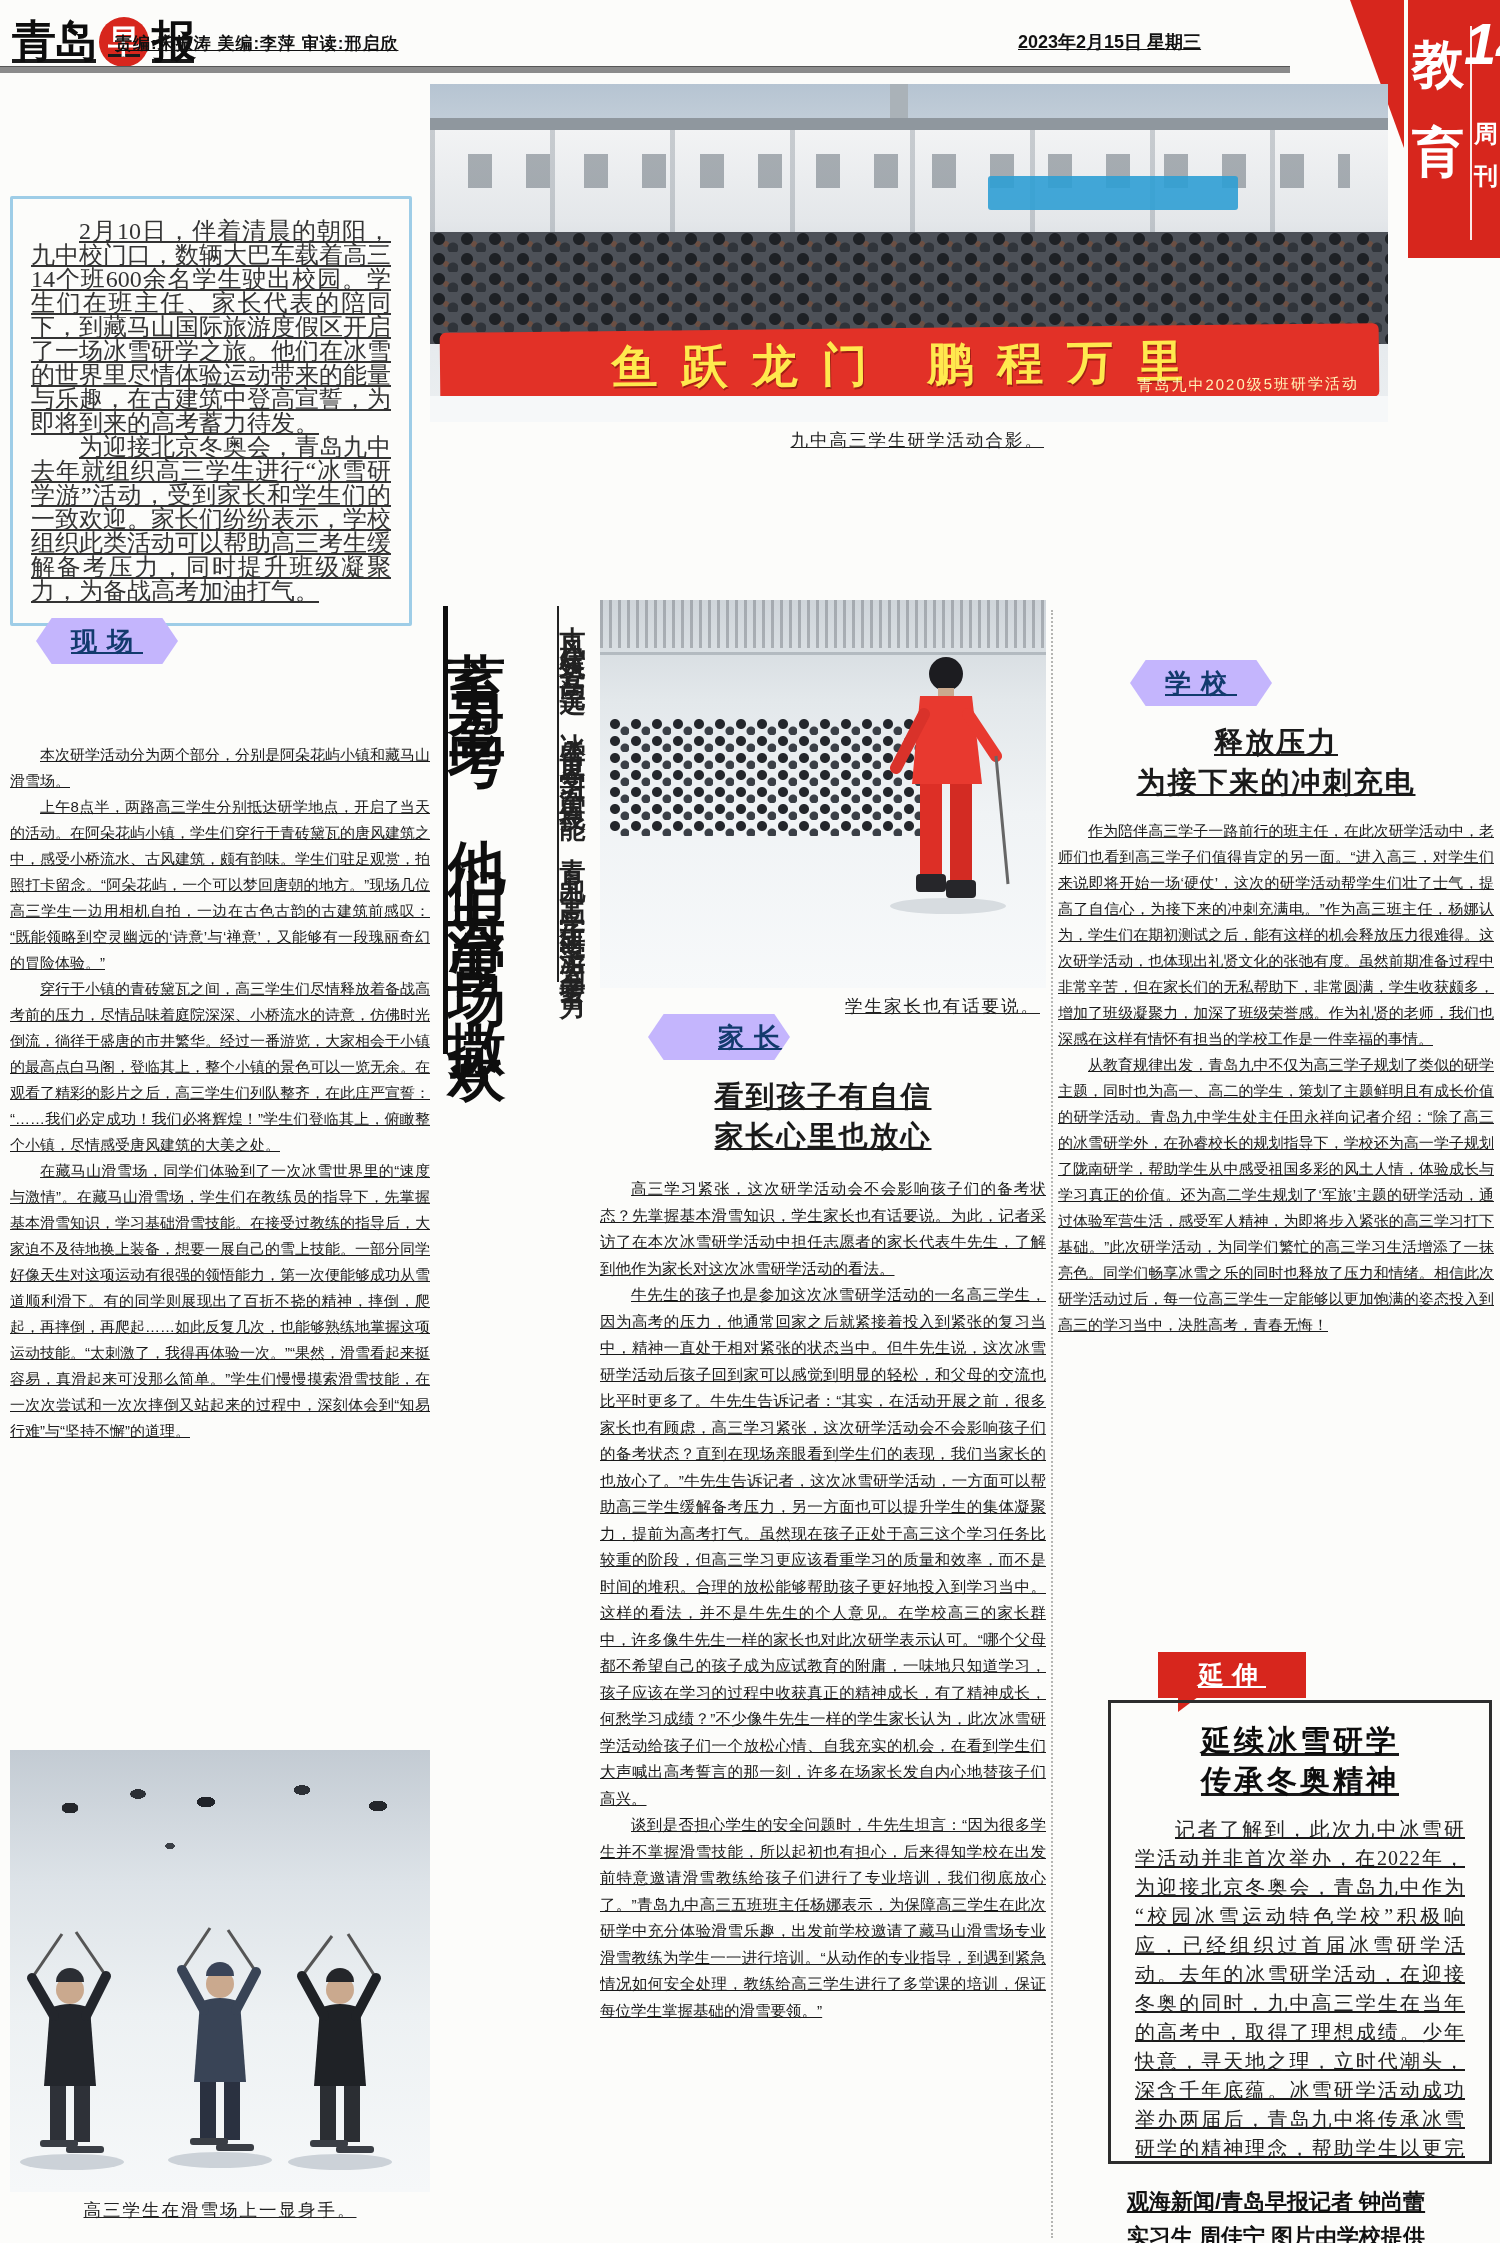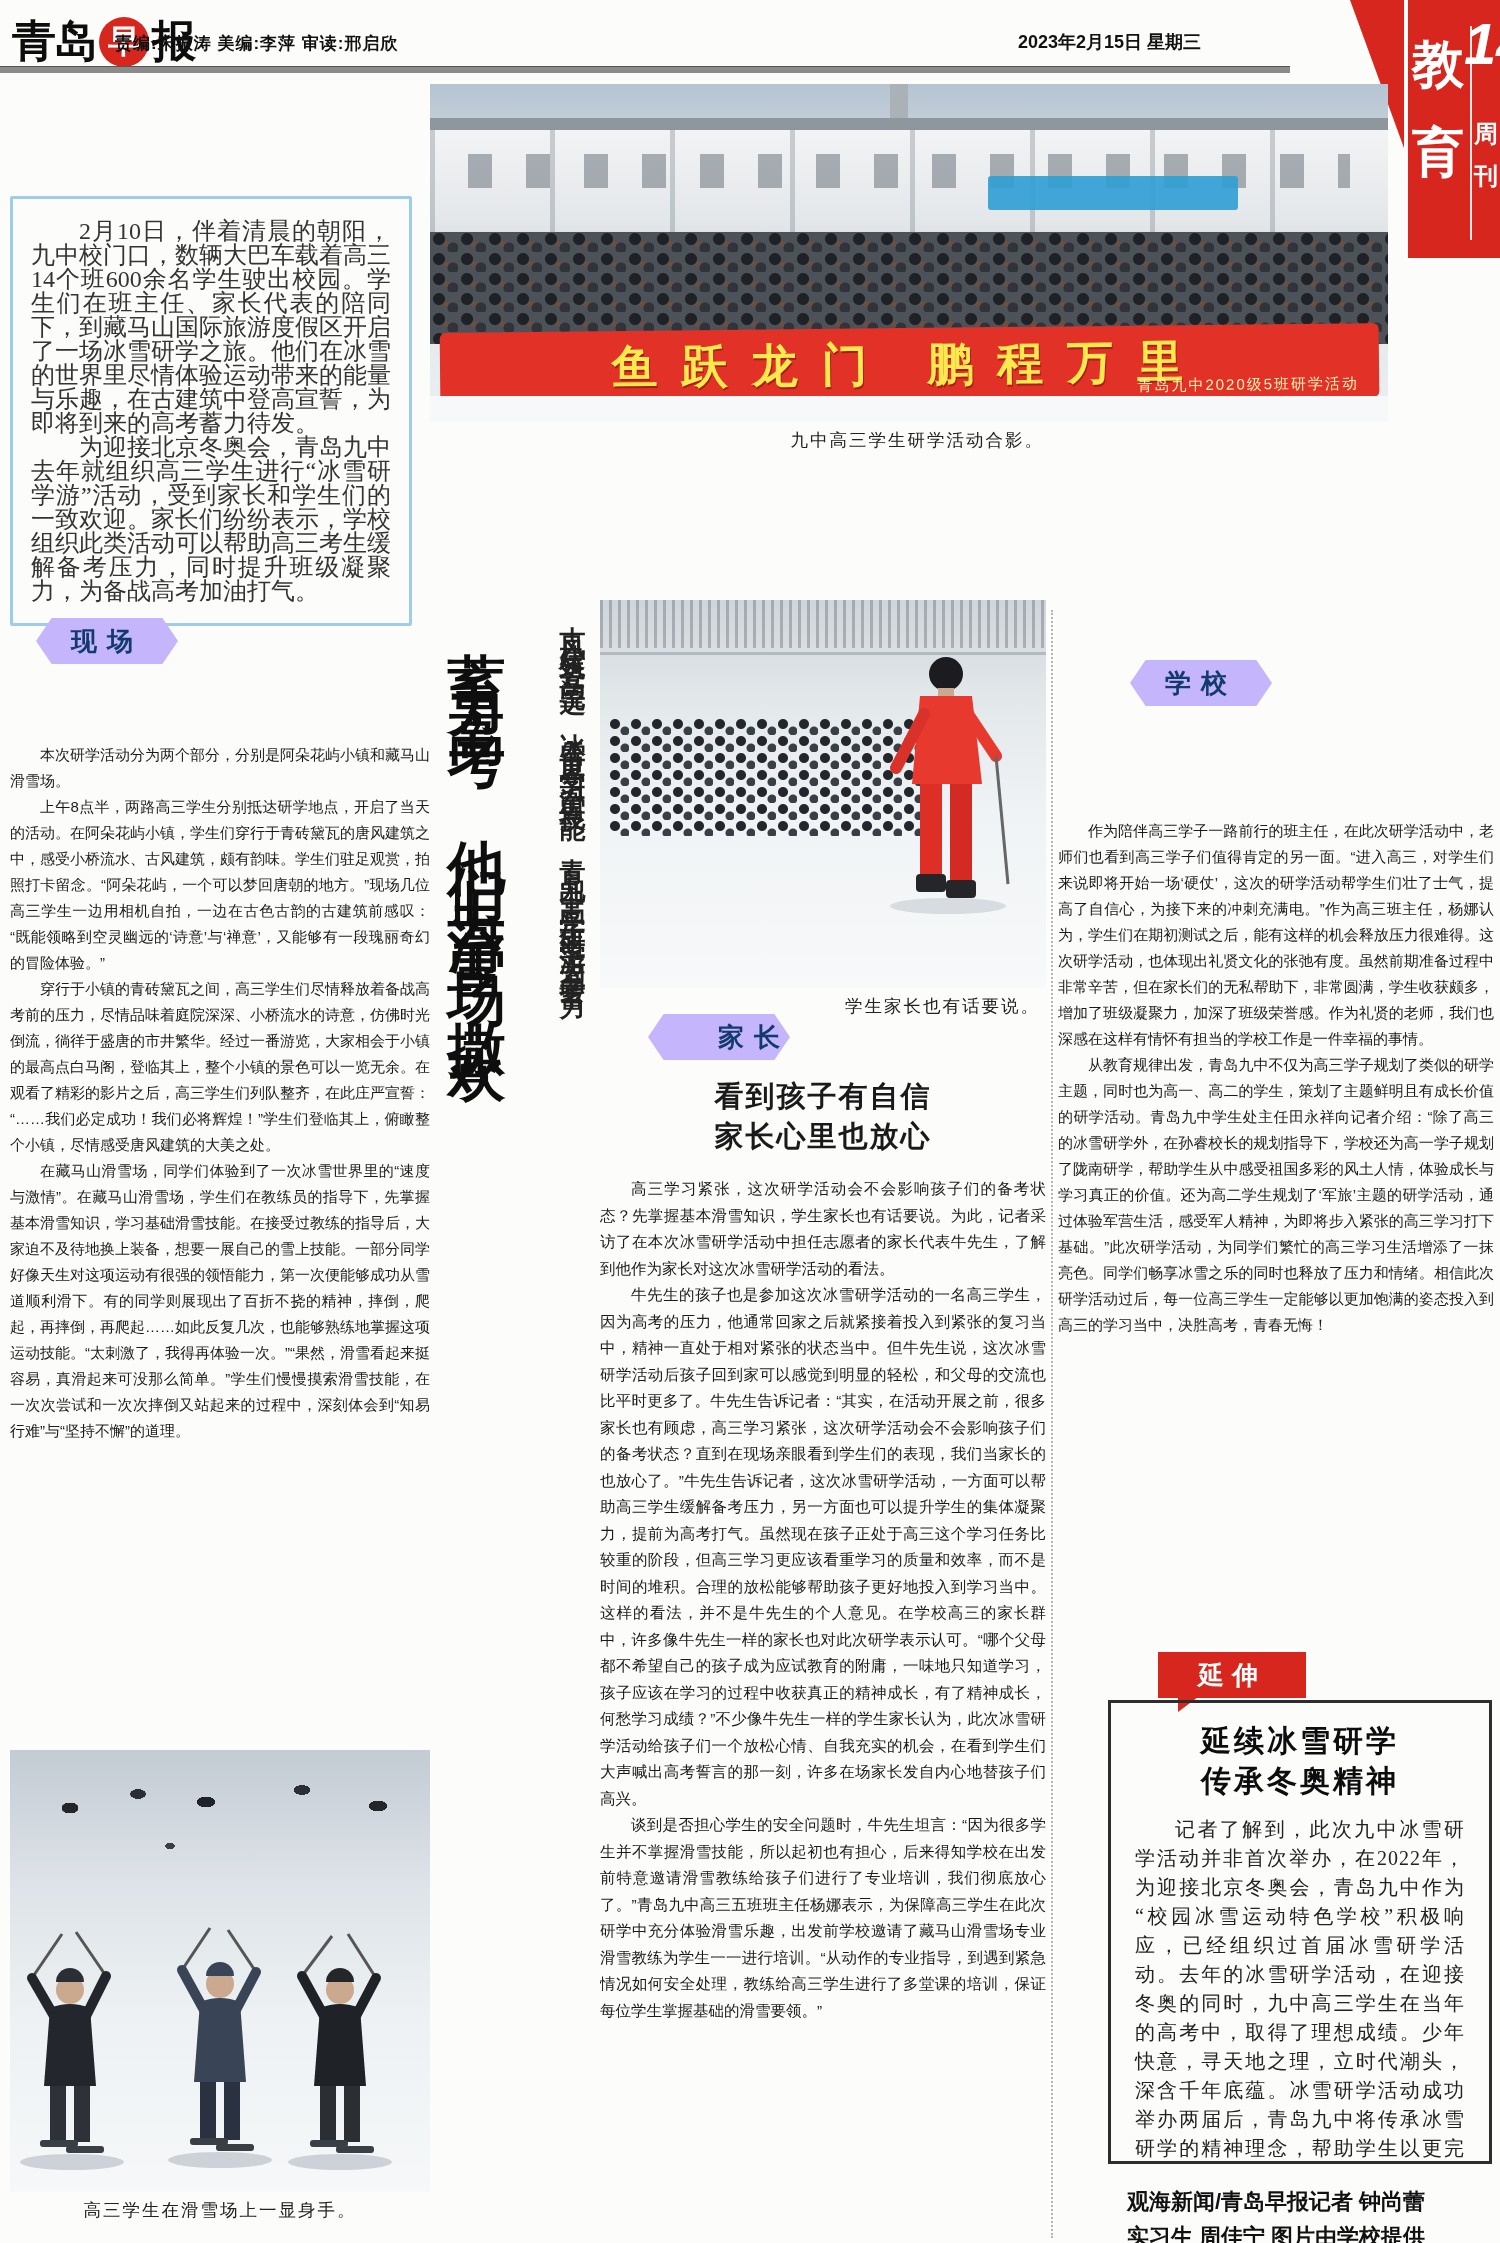--- a/index.html
+++ b/index.html
@@ -1,18 +1,18 @@
 <!DOCTYPE html>
 <html lang="zh"><head>
 <meta charset="utf-8">
 <style>
   html,body{margin:0;padding:0;background:#e9e9e6;}
   .page{position:relative;width:1500px;height:2243px;margin:0 auto;background:#fcfcfa;
         font-family:"Liberation Sans",sans-serif;color:#1a1a1a;overflow:hidden;}
-  .abs{position:absolute;}
+  .abs{position:absolute;text-decoration:underline;}
   .kai{font-family:"Liberation Serif",serif;}
   .jbody p{margin:0;text-indent:2em;text-align:justify;}
   
   .logo{left:12px;top:12px;display:flex;align-items:center;gap:2px;}
   .logo .blk{font-size:44px;font-weight:900;letter-spacing:-2px;color:#0d0d0d;font-family:"Liberation Serif",serif;}
   .logo .circ{width:50px;height:50px;border-radius:50%;background:#d7261d;color:#fff;display:flex;
               align-items:center;justify-content:center;font-size:32px;font-weight:900;margin:0 1px;}
   .editors{left:115px;top:32px;font-size:17px;font-weight:700;color:#111;letter-spacing:1px;}
   .issue-date{left:1018px;top:30px;font-size:18px;font-weight:700;color:#111;}
   .head-rule{left:0;top:66px;width:1290px;height:6px;background:#8b8b8b;border-top:1px solid #555;}
@@ -198,20 +198,24 @@
   <div class="abs parent-body jbody">
     <p>高三学习紧张，这次研学活动会不会影响孩子们的备考状态？先掌握基本滑雪知识，学生家长也有话要说。为此，记者采访了在本次冰雪研学活动中担任志愿者的家长代表牛先生，了解到他作为家长对这次冰雪研学活动的看法。</p>
     <p>牛先生的孩子也是参加这次冰雪研学活动的一名高三学生，因为高考的压力，他通常回家之后就紧接着投入到紧张的复习当中，精神一直处于相对紧张的状态当中。但牛先生说，这次冰雪研学活动后孩子回到家可以感觉到明显的轻松，和父母的交流也比平时更多了。牛先生告诉记者：“其实，在活动开展之前，很多家长也有顾虑，高三学习紧张，这次研学活动会不会影响孩子们的备考状态？直到在现场亲眼看到学生们的表现，我们当家长的也放心了。”牛先生告诉记者，这次冰雪研学活动，一方面可以帮助高三学生缓解备考压力，另一方面也可以提升学生的集体凝聚力，提前为高考打气。虽然现在孩子正处于高三这个学习任务比较重的阶段，但高三学习更应该看重学习的质量和效率，而不是时间的堆积。合理的放松能够帮助孩子更好地投入到学习当中。这样的看法，并不是牛先生的个人意见。在学校高三的家长群中，许多像牛先生一样的家长也对此次研学表示认可。“哪个父母都不希望自己的孩子成为应试教育的附庸，一味地只知道学习，孩子应该在学习的过程中收获真正的精神成长，有了精神成长，何愁学习成绩？”不少像牛先生一样的学生家长认为，此次冰雪研学活动给孩子们一个放松心情、自我充实的机会，在看到学生们大声喊出高考誓言的那一刻，许多在场家长发自内心地替孩子们高兴。</p>
     <p>谈到是否担心学生的安全问题时，牛先生坦言：“因为很多学生并不掌握滑雪技能，所以起初也有担心，后来得知学校在出发前特意邀请滑雪教练给孩子们进行了专业培训，我们彻底放心了。”青岛九中高三五班班主任杨娜表示，为保障高三学生在此次研学中充分体验滑雪乐趣，出发前学校邀请了藏马山滑雪场专业滑雪教练为学生一一进行培训。“从动作的专业指导，到遇到紧急情况如何安全处理，教练给高三学生进行了多堂课的培训，保证每位学生掌握基础的滑雪要领。”</p>
   </div>
 
   <div class="abs col-divider"></div>
   <div class="abs hextag school-tag">
     <span>学校</span>
   </div>
+  <div class="abs school-head">
+    <div>释放压力</div>
+    <div>为接下来的冲刺充电</div>
+  </div>
   <div class="abs school-body jbody">
     <p>作为陪伴高三学子一路前行的班主任，在此次研学活动中，老师们也看到高三学子们值得肯定的另一面。“进入高三，对学生们来说即将开始一场‘硬仗’，这次的研学活动帮学生们壮了士气，提高了自信心，为接下来的冲刺充满电。”作为高三班主任，杨娜认为，学生们在期初测试之后，能有这样的机会释放压力很难得。这次研学活动，也体现出礼贤文化的张弛有度。虽然前期准备过程中非常辛苦，但在家长们的无私帮助下，非常圆满，学生收获颇多，增加了班级凝聚力，加深了班级荣誉感。作为礼贤的老师，我们也深感在这样有情怀有担当的学校工作是一件幸福的事情。</p>
     <p>从教育规律出发，青岛九中不仅为高三学子规划了类似的研学主题，同时也为高一、高二的学生，策划了主题鲜明且有成长价值的研学活动。青岛九中学生处主任田永祥向记者介绍：“除了高三的冰雪研学外，在孙睿校长的规划指导下，学校还为高一学子规划了陇南研学，帮助学生从中感受祖国多彩的风土人情，体验成长与学习真正的价值。还为高二学生规划了‘军旅’主题的研学活动，通过体验军营生活，感受军人精神，为即将步入紧张的高三学习打下基础。”此次研学活动，为同学们繁忙的高三学习生活增添了一抹亮色。同学们畅享冰雪之乐的同时也释放了压力和情绪。相信此次研学活动过后，每一位高三学生一定能够以更加饱满的姿态投入到高三的学习当中，决胜高考，青春无悔！</p>
   </div>
 
   <div class="abs ext-tag">
     <span>延伸</span>
   </div>
   <div class="abs ext-box">
     <div class="ext-head">

